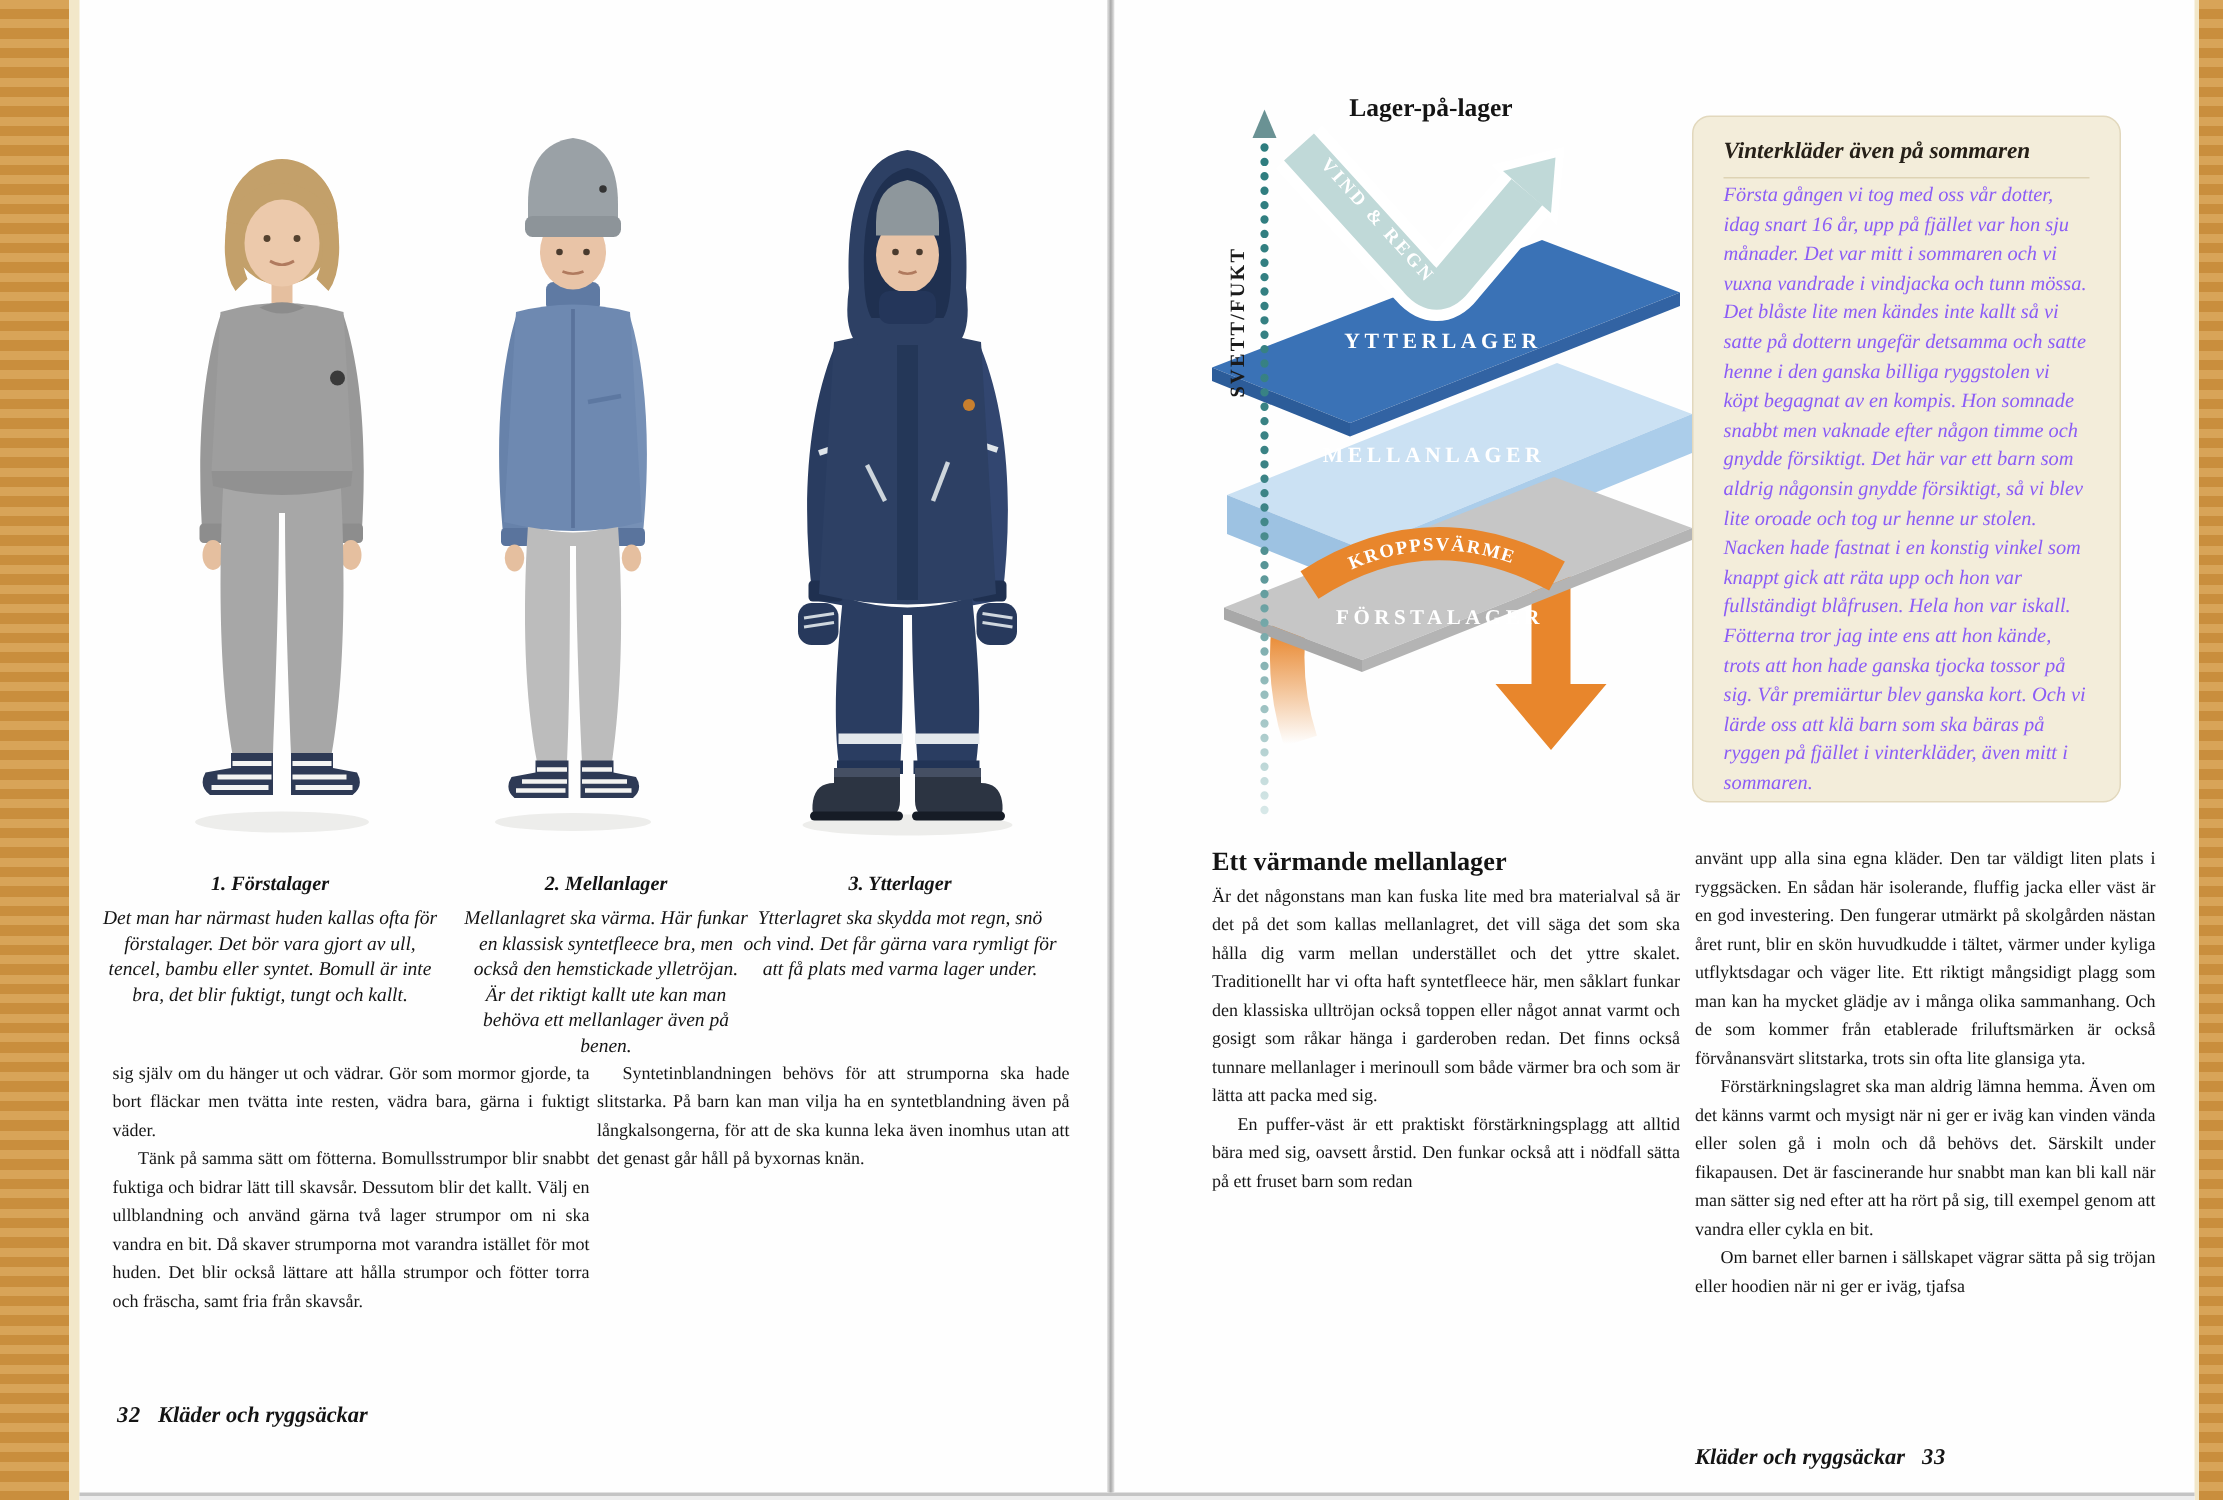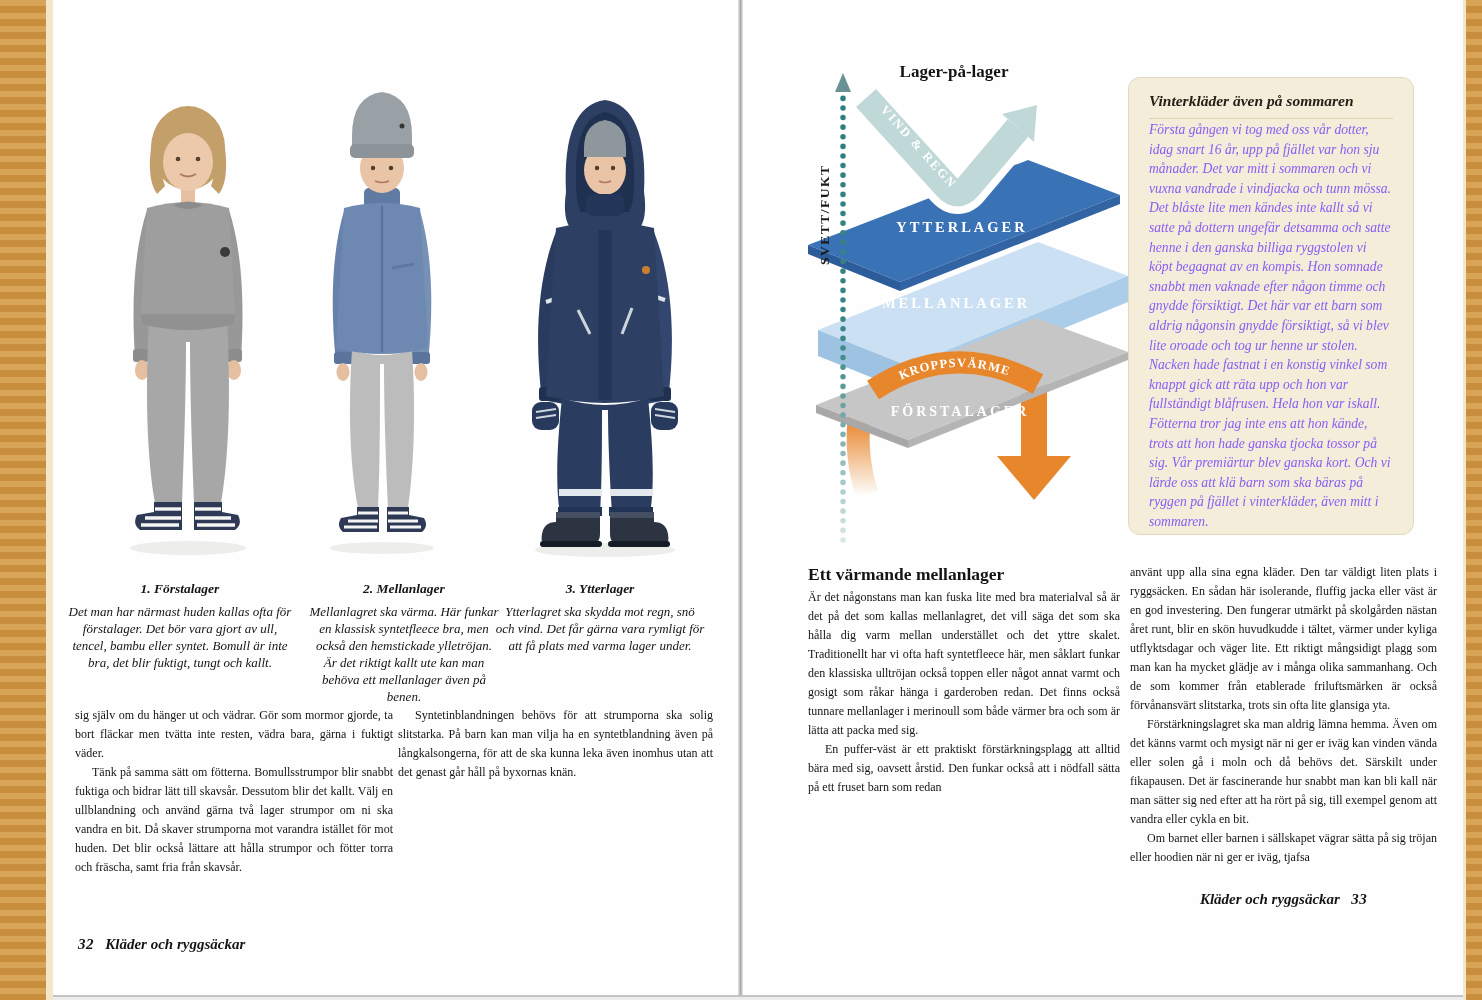--- a/index.html
+++ b/index.html
@@ -188,21 +188,21 @@
     <div class="abs caption" style="left:442px;top:580px;width:210px;">
       <div class="cap-title">3. Ytterlager</div>
       <div>Ytterlagret ska skydda mot regn, snö och vind. Det får gärna vara rymligt för att få plats med varma lager under.</div>
     </div>
 
     <div class="abs page-text" style="left:22px;top:706px;width:318px;">
       <p>sig själv om du hänger ut och vädrar. Gör som mormor gjorde, ta bort fläckar men tvätta inte resten, vädra bara, gärna i fuktigt väder.</p>
       <p class="ind">Tänk på samma sätt om fötterna. Bomullsstrumpor blir snabbt fuktiga och bidrar lätt till skavsår. Dessutom blir det kallt. Välj en ullblandning och använd gärna två lager strumpor om ni ska vandra en bit. Då skaver strumporna mot varandra istället för mot huden. Det blir också lättare att hålla strumpor och fötter torra och fräscha, samt fria från skavsår.</p>
     </div>
     <div class="abs page-text" style="left:345px;top:706px;width:315px;">
-      <p class="ind">Syntetinblandningen behövs för att strumporna ska solig slitstarka. På barn kan man vilja ha en syntetblandning även på långkalsongerna, för att de ska kunna leka även inomhus utan att det genast går håll på byxornas knän.</p>
+      <p class="ind">Syntetinblandningen behövs för att strumporna ska hade slitstarka. På barn kan man vilja ha en syntetblandning även på långkalsongerna, för att de ska kunna leka även inomhus utan att det genast går håll på byxornas knän.</p>
     </div>
 
     <div class="abs footer" style="left:25px;top:936px;">
       <span class="num">32</span>&nbsp;&nbsp;
       <span>Kläder och ryggsäckar</span>
     </div>
   </div>
 
   <div class="abs" style="left:743px;top:0;width:720px;height:710px;">
 
@@ -281,19 +281,19 @@
     <div class="abs page-text" style="left:65px;top:588px;width:312px;">
       <p>Är det någonstans man kan fuska lite med bra materialval så är det på det som kallas mellanlagret, det vill säga det som ska hålla dig varm mellan understället och det yttre skalet. Traditionellt har vi ofta haft syntetfleece här, men såklart funkar den klassiska ulltröjan också toppen eller något annat varmt och gosigt som råkar hänga i garderoben redan. Det finns också tunnare mellanlager i merinoull som både värmer bra och som är lätta att packa med sig.</p>
       <p class="ind">En puffer-väst är ett praktiskt förstärkningsplagg att alltid bära med sig, oavsett årstid. Den funkar också att i nödfall sätta på ett fruset barn som redan</p>
     </div>
     <div class="abs page-text" style="left:387px;top:563px;width:307px;">
       <p>använt upp alla sina egna kläder. Den tar väldigt liten plats i ryggsäcken. En sådan här isolerande, fluffig jacka eller väst är en god investering. Den fungerar utmärkt på skolgården nästan året runt, blir en skön huvudkudde i tältet, värmer under kyliga utflyktsdagar och väger lite. Ett riktigt mångsidigt plagg som man kan ha mycket glädje av i många olika sammanhang. Och de som kommer från etablerade friluftsmärken är också förvånansvärt slitstarka, trots sin ofta lite glansiga yta.</p>
       <p class="ind">Förstärkningslagret ska man aldrig lämna hemma. Även om det känns varmt och mysigt när ni ger er iväg kan vinden vända eller solen gå i moln och då behövs det. Särskilt under fikapausen. Det är fascinerande hur snabbt man kan bli kall när man sätter sig ned efter att ha rört på sig, till exempel genom att vandra eller cykla en bit.</p>
       <p class="ind">Om barnet eller barnen i sällskapet vägrar sätta på sig tröjan eller hoodien när ni ger er iväg, tjafsa</p>
     </div>
 
-    <div class="abs footer" style="left:387px;top:891px;width:307px;text-align:center;">
+    <div class="abs footer" style="left:387px;top:964px;width:307px;text-align:left;">
       <span>Kläder och ryggsäckar</span>&nbsp;&nbsp;
       <span class="num">33</span>
     </div>
   </div>
 
 </div>
 
 </body></html>

